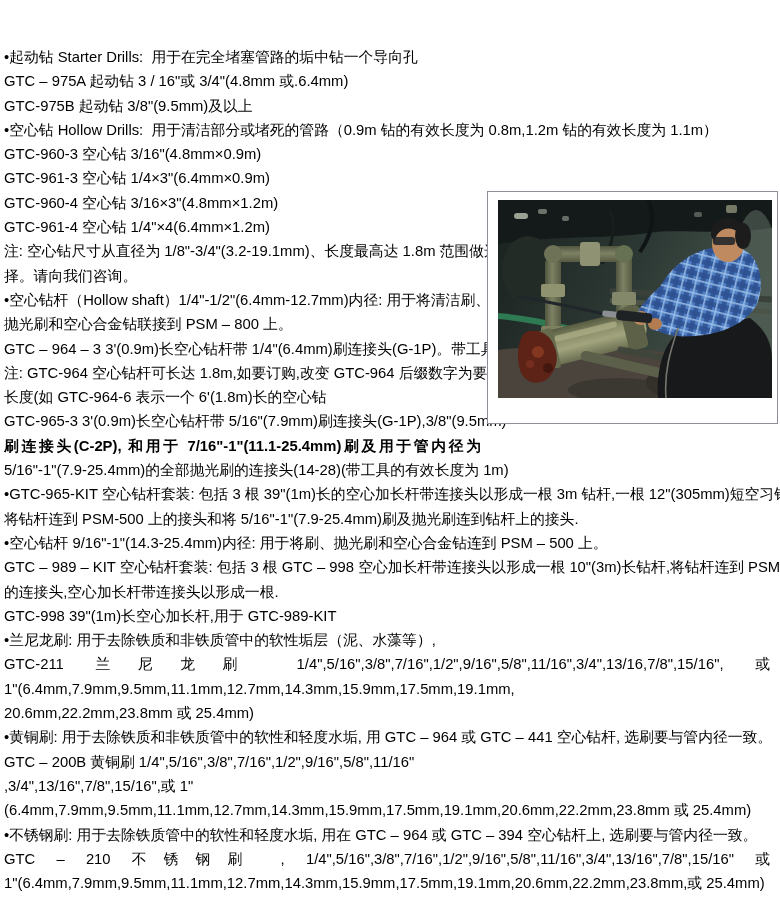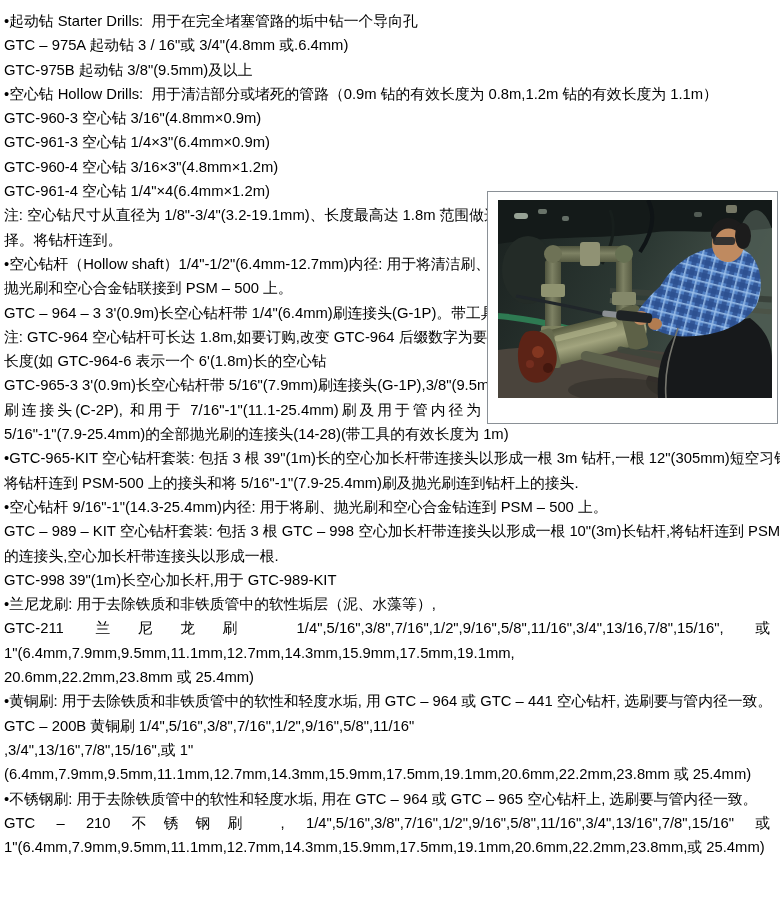--- a/index.html
+++ b/index.html
@@ -23,34 +23,36 @@
   body{
     background:var(--page-bg);
     color:var(--text-color);
     font-family:"Liberation Sans","DejaVu Sans",sans-serif;
     position:relative;
   }
   .doc{
     position:relative;
     padding:9px 0 0 4px;
     width:776px;
+    margin-top:36px;
   }
   .line{
     height:24.3px;
     line-height:24.3px;
     font-size:14.8px;
     white-space:pre;
     letter-spacing:0;
   }
   .line.j-narrow{
     white-space:normal;
     text-align:justify;
     text-align-last:justify;
     width:477px;
     overflow:hidden;
+    font-weight:bold;
   }
   .line.j-full{
     white-space:normal;
     text-align:justify;
     text-align-last:justify;
     width:766px;
     overflow:hidden;
   }
   .photo-frame{
     position:absolute;
@@ -76,44 +78,44 @@
   <div>
       <div class="line">•起动钻 Starter Drills:  用于在完全堵塞管路的垢中钻一个导向孔</div>
       <div class="line">GTC – 975A 起动钻 3 / 16"或 3/4"(4.8mm 或.6.4mm)</div>
       <div class="line">GTC-975B 起动钻 3/8"(9.5mm)及以上</div>
       <div class="line">•空心钻 Hollow Drills:  用于清洁部分或堵死的管路（0.9m 钻的有效长度为 0.8m,1.2m 钻的有效长度为 1.1m）</div>
       <div class="line">GTC-960-3 空心钻 3/16"(4.8mm×0.9m)</div>
       <div class="line">GTC-961-3 空心钻 1/4×3"(6.4mm×0.9m)</div>
       <div class="line">GTC-960-4 空心钻 3/16×3"(4.8mm×1.2m)</div>
       <div class="line">GTC-961-4 空心钻 1/4"×4(6.4mm×1.2m)</div>
       <div class="line">注: 空心钻尺寸从直径为 1/8"-3/4"(3.2-19.1mm)、长度最高达 1.8m 范围做选</div>
-      <div class="line">择。将钻杆连到。</div>
+      <div class="line">择。请向我们咨询。</div>
       <div class="line">•空心钻杆（Hollow shaft）1/4"-1/2"(6.4mm-12.7mm)内径: 用于将清洁刷、</div>
-      <div class="line">抛光刷和空心合金钻联接到 PSM – 500 上。</div>
+      <div class="line">抛光刷和空心合金钻联接到 PSM – 800 上。</div>
       <div class="line">GTC – 964 – 3 3'(0.9m)长空心钻杆带 1/4"(6.4mm)刷连接头(G-1P)。带工具的</div>
       <div class="line">注: GTC-964 空心钻杆可长达 1.8m,如要订购,改变 GTC-964 后缀数字为要求</div>
       <div class="line">长度(如 GTC-964-6 表示一个 6'(1.8m)长的空心钻</div>
       <div class="line">GTC-965-3 3'(0.9m)长空心钻杆带 5/16"(7.9mm)刷连接头(G-1P),3/8"(9.5mm)</div>
       <div class="line j-narrow">刷连接头(C-2P), 和用于 7/16"-1"(11.1-25.4mm)刷及用于管内径为</div>
       <div class="line">5/16"-1"(7.9-25.4mm)的全部抛光刷的连接头(14-28)(带工具的有效长度为 1m)</div>
       <div class="line">•GTC-965-KIT 空心钻杆套装: 包括 3 根 39"(1m)长的空心加长杆带连接头以形成一根 3m 钻杆,一根 12"(305mm)短空习钻杆,</div>
       <div class="line">将钻杆连到 PSM-500 上的接头和将 5/16"-1"(7.9-25.4mm)刷及抛光刷连到钻杆上的接头.</div>
       <div class="line">•空心钻杆 9/16"-1"(14.3-25.4mm)内径: 用于将刷、抛光刷和空心合金钻连到 PSM – 500 上。</div>
       <div class="line">GTC – 989 – KIT 空心钻杆套装: 包括 3 根 GTC – 998 空心加长杆带连接头以形成一根 10"(3m)长钻杆,将钻杆连到 PSM-500</div>
       <div class="line">的连接头,空心加长杆带连接头以形成一根.</div>
       <div class="line">GTC-998 39"(1m)长空心加长杆,用于 GTC-989-KIT</div>
       <div class="line">•兰尼龙刷: 用于去除铁质和非铁质管中的软性垢层（泥、水藻等）,</div>
       <div class="line j-full">GTC-211 兰尼龙刷 1/4",5/16",3/8",7/16",1/2",9/16",5/8",11/16",3/4",13/16,7/8",15/16", 或</div>
       <div class="line">1"(6.4mm,7.9mm,9.5mm,11.1mm,12.7mm,14.3mm,15.9mm,17.5mm,19.1mm,</div>
       <div class="line">20.6mm,22.2mm,23.8mm 或 25.4mm)</div>
       <div class="line">•黄铜刷: 用于去除铁质和非铁质管中的软性和轻度水垢, 用 GTC – 964 或 GTC – 441 空心钻杆, 选刷要与管内径一致。</div>
       <div class="line">GTC – 200B 黄铜刷 1/4",5/16",3/8",7/16",1/2",9/16",5/8",11/16"</div>
       <div class="line">,3/4",13/16",7/8",15/16",或 1"</div>
       <div class="line">(6.4mm,7.9mm,9.5mm,11.1mm,12.7mm,14.3mm,15.9mm,17.5mm,19.1mm,20.6mm,22.2mm,23.8mm 或 25.4mm)</div>
-      <div class="line">•不锈钢刷: 用于去除铁质管中的软性和轻度水垢, 用在 GTC – 964 或 GTC – 965 空心钻杆上, 选刷要与管内径一致。</div>
+      <div class="line">•不锈钢刷: 用于去除铁质管中的软性和轻度水垢, 用在 GTC – 964 或 GTC – 394 空心钻杆上, 选刷要与管内径一致。</div>
       <div class="line j-full">GTC – 210 不锈钢刷 , 1/4",5/16",3/8",7/16",1/2",9/16",5/8",11/16",3/4",13/16",7/8",15/16" 或</div>
       <div class="line">1"(6.4mm,7.9mm,9.5mm,11.1mm,12.7mm,14.3mm,15.9mm,17.5mm,19.1mm,20.6mm,22.2mm,23.8mm,或 25.4mm)</div>
     </div>
 </div>
 
 <div class="photo-frame">
   <svg width="274" height="198" viewBox="0 0 274 198" xmlns="http://www.w3.org/2000/svg">
     <defs>
       <linearGradient id="bg" x1="0" y1="0" x2="1" y2="0.35">
         <stop offset="0" stop-color="#1a211f"></stop>

